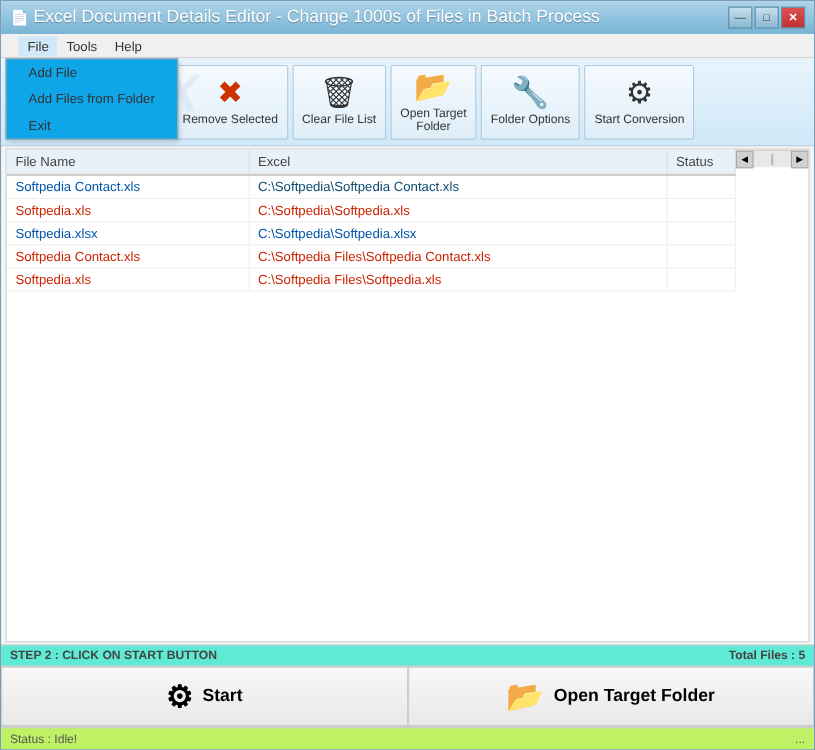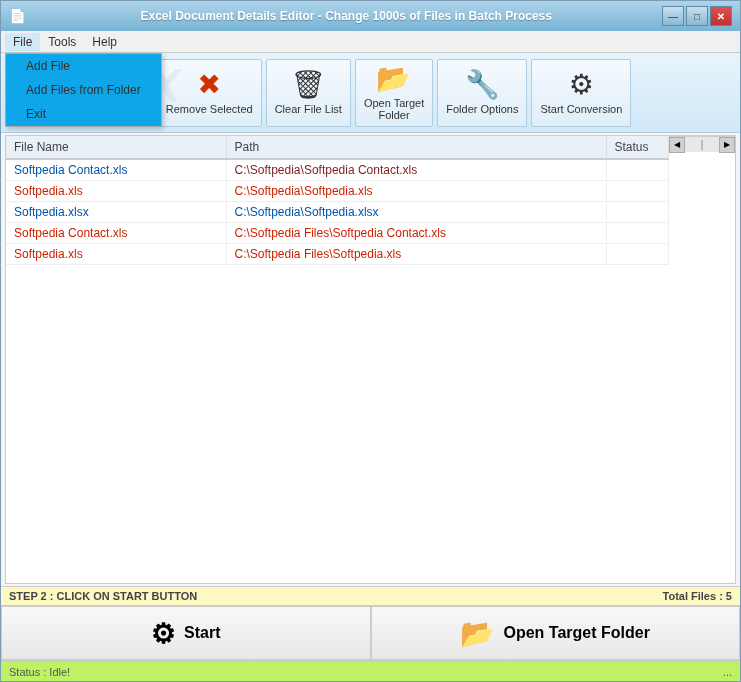--- a/index.html
+++ b/index.html
@@ -22,26 +22,25 @@
     .title-bar {
       background: linear-gradient(to bottom, #aed4ea, #78b4d4);
       height: 30px;
       display: flex;
       align-items: center;
       justify-content: space-between;
       padding: 0 8px;
       flex-shrink: 0;
     }
     .title-bar-text {
-      font-size: 12px;
-      font-weight: bold;
+      font-size: 16px;
+      font-weight: normal;
       color: #fff;
       text-shadow: 0 1px 1px rgba(0,0,0,0.3);
       flex: 1;
-      text-align: center;
     }
     .title-bar-controls {
       display: flex;
       gap: 2px;
     }
     .title-btn {
       width: 22px;
       height: 20px;
       border: 1px solid #5a8aa5;
       background: linear-gradient(to bottom, #c8e0f0, #8ab8d0);
@@ -56,21 +55,21 @@
       background: linear-gradient(to bottom, #e05050, #c03030);
       color: white;
       font-weight: bold;
     }
     .menu-bar {
       background: #f0f0f0;
       border-bottom: 1px solid #ccc;
       display: flex;
       align-items: center;
       height: 22px;
-      padding: 0 4px;
+      padding: 0 16px;
       flex-shrink: 0;
       position: relative;
     }
     .menu-item {
       padding: 2px 8px;
       cursor: pointer;
       font-size: 12px;
       color: #333;
     }
     .menu-item:hover, .menu-item.active {
@@ -203,21 +202,21 @@
       background: #d0d0d0;
       border: 1px solid #aaa;
       display: flex;
       align-items: center;
       justify-content: center;
       font-size: 8px;
       cursor: pointer;
       flex-shrink: 0;
     }
     .step-bar {
-      background: #fef9c3;
+      background: #5eead4;
       border-top: 1px solid #ccc;
       border-bottom: 1px solid #ccc;
       padding: 3px 8px;
       font-size: 11px;
       color: #444;
       font-weight: bold;
       display: flex;
       justify-content: space-between;
       align-items: center;
       flex-shrink: 0;
@@ -319,29 +318,29 @@
       <span>Start Conversion</span>
     </div>
   </div>
 
   <div class="content-area">
     <div class="scrollbar-area">
       <table class="file-table">
         <thead>
           <tr>
             <th style="width:220px">File Name</th>
-            <th style="width:380px">Path</th>
+            <th style="width:380px">Excel</th>
             <th>Status</th>
           </tr>
         </thead>
         <tbody id="file-table-body">
 
         <tr>
               <td class="file-name-blue">Softpedia Contact.xls</td>
-              <td style="color: #7f1d1d; margin-left: 23px;">C:\Softpedia\Softpedia Contact.xls</td>
+              <td style="color: #0c4a6e; margin-left: 23px;">C:\Softpedia\Softpedia Contact.xls</td>
               <td></td>
             </tr>
             <tr>
               <td class="file-name-red">Softpedia.xls</td>
               <td style="color: rgb(204, 34, 0); margin-top: 28px;">C:\Softpedia\Softpedia.xls</td>
               <td></td>
             </tr>
             <tr>
               <td class="file-name-blue">Softpedia.xlsx</td>
               <td style="color: rgb(0, 85, 170);">C:\Softpedia\Softpedia.xlsx</td>

